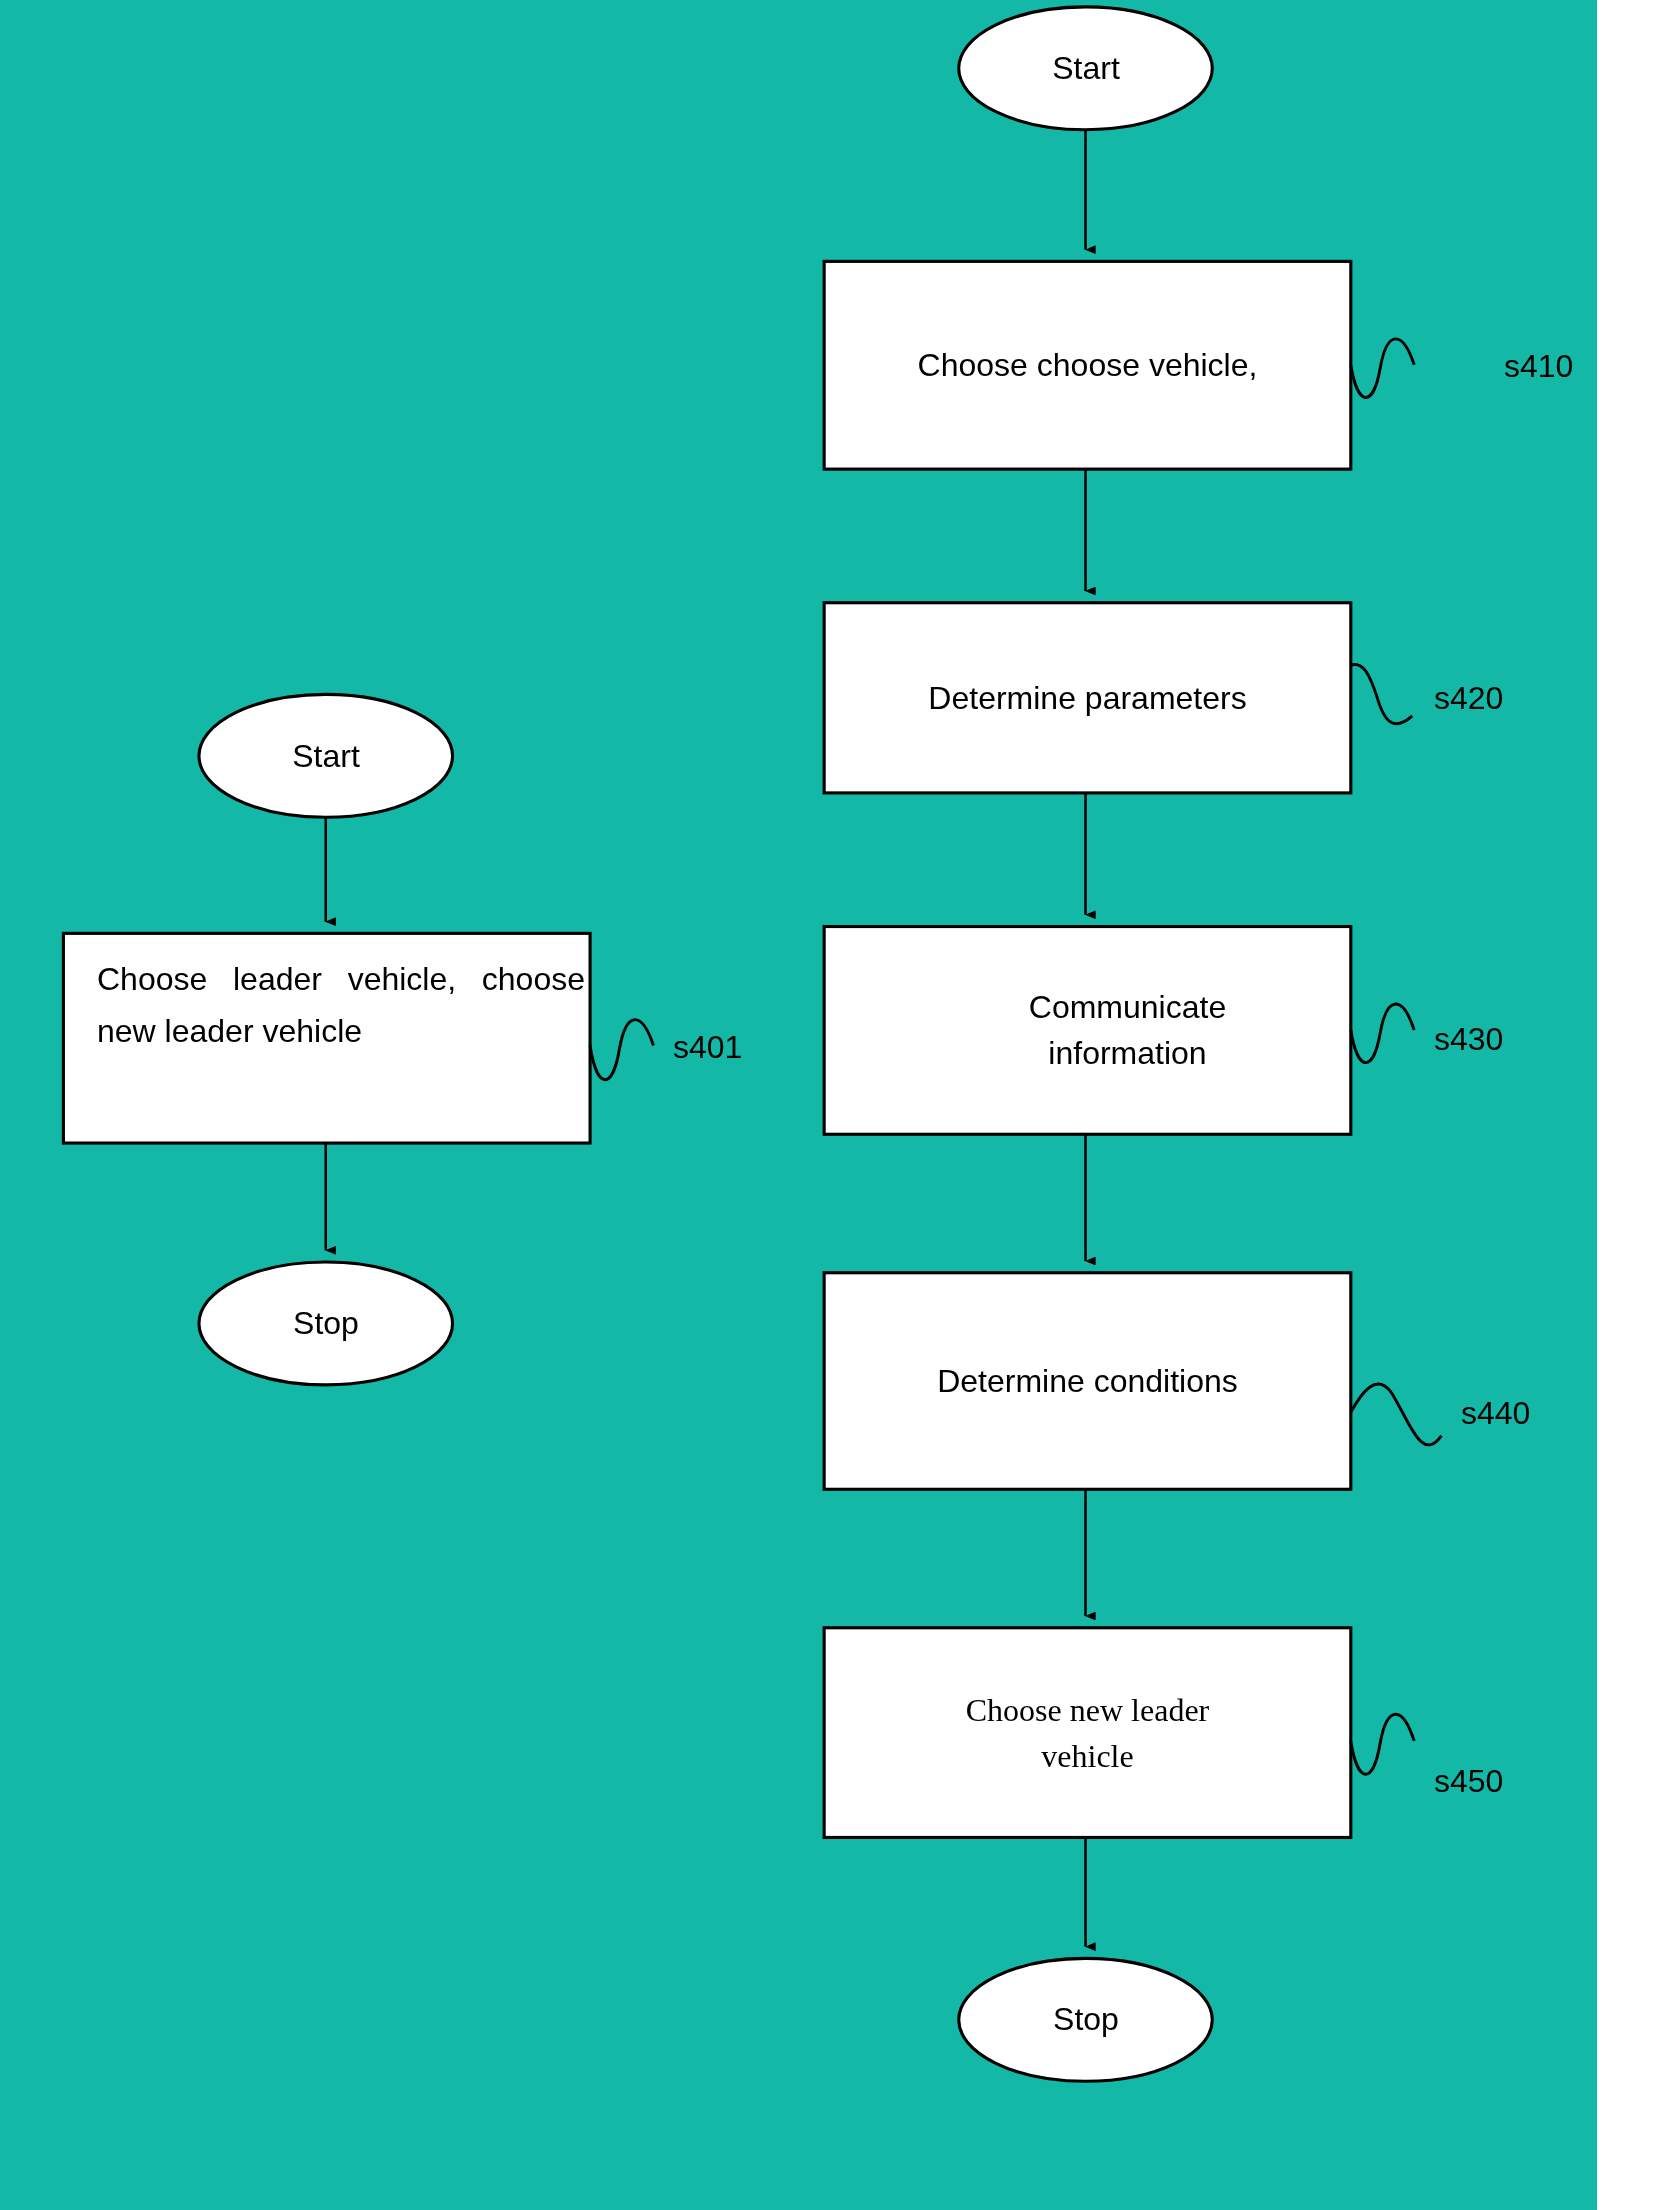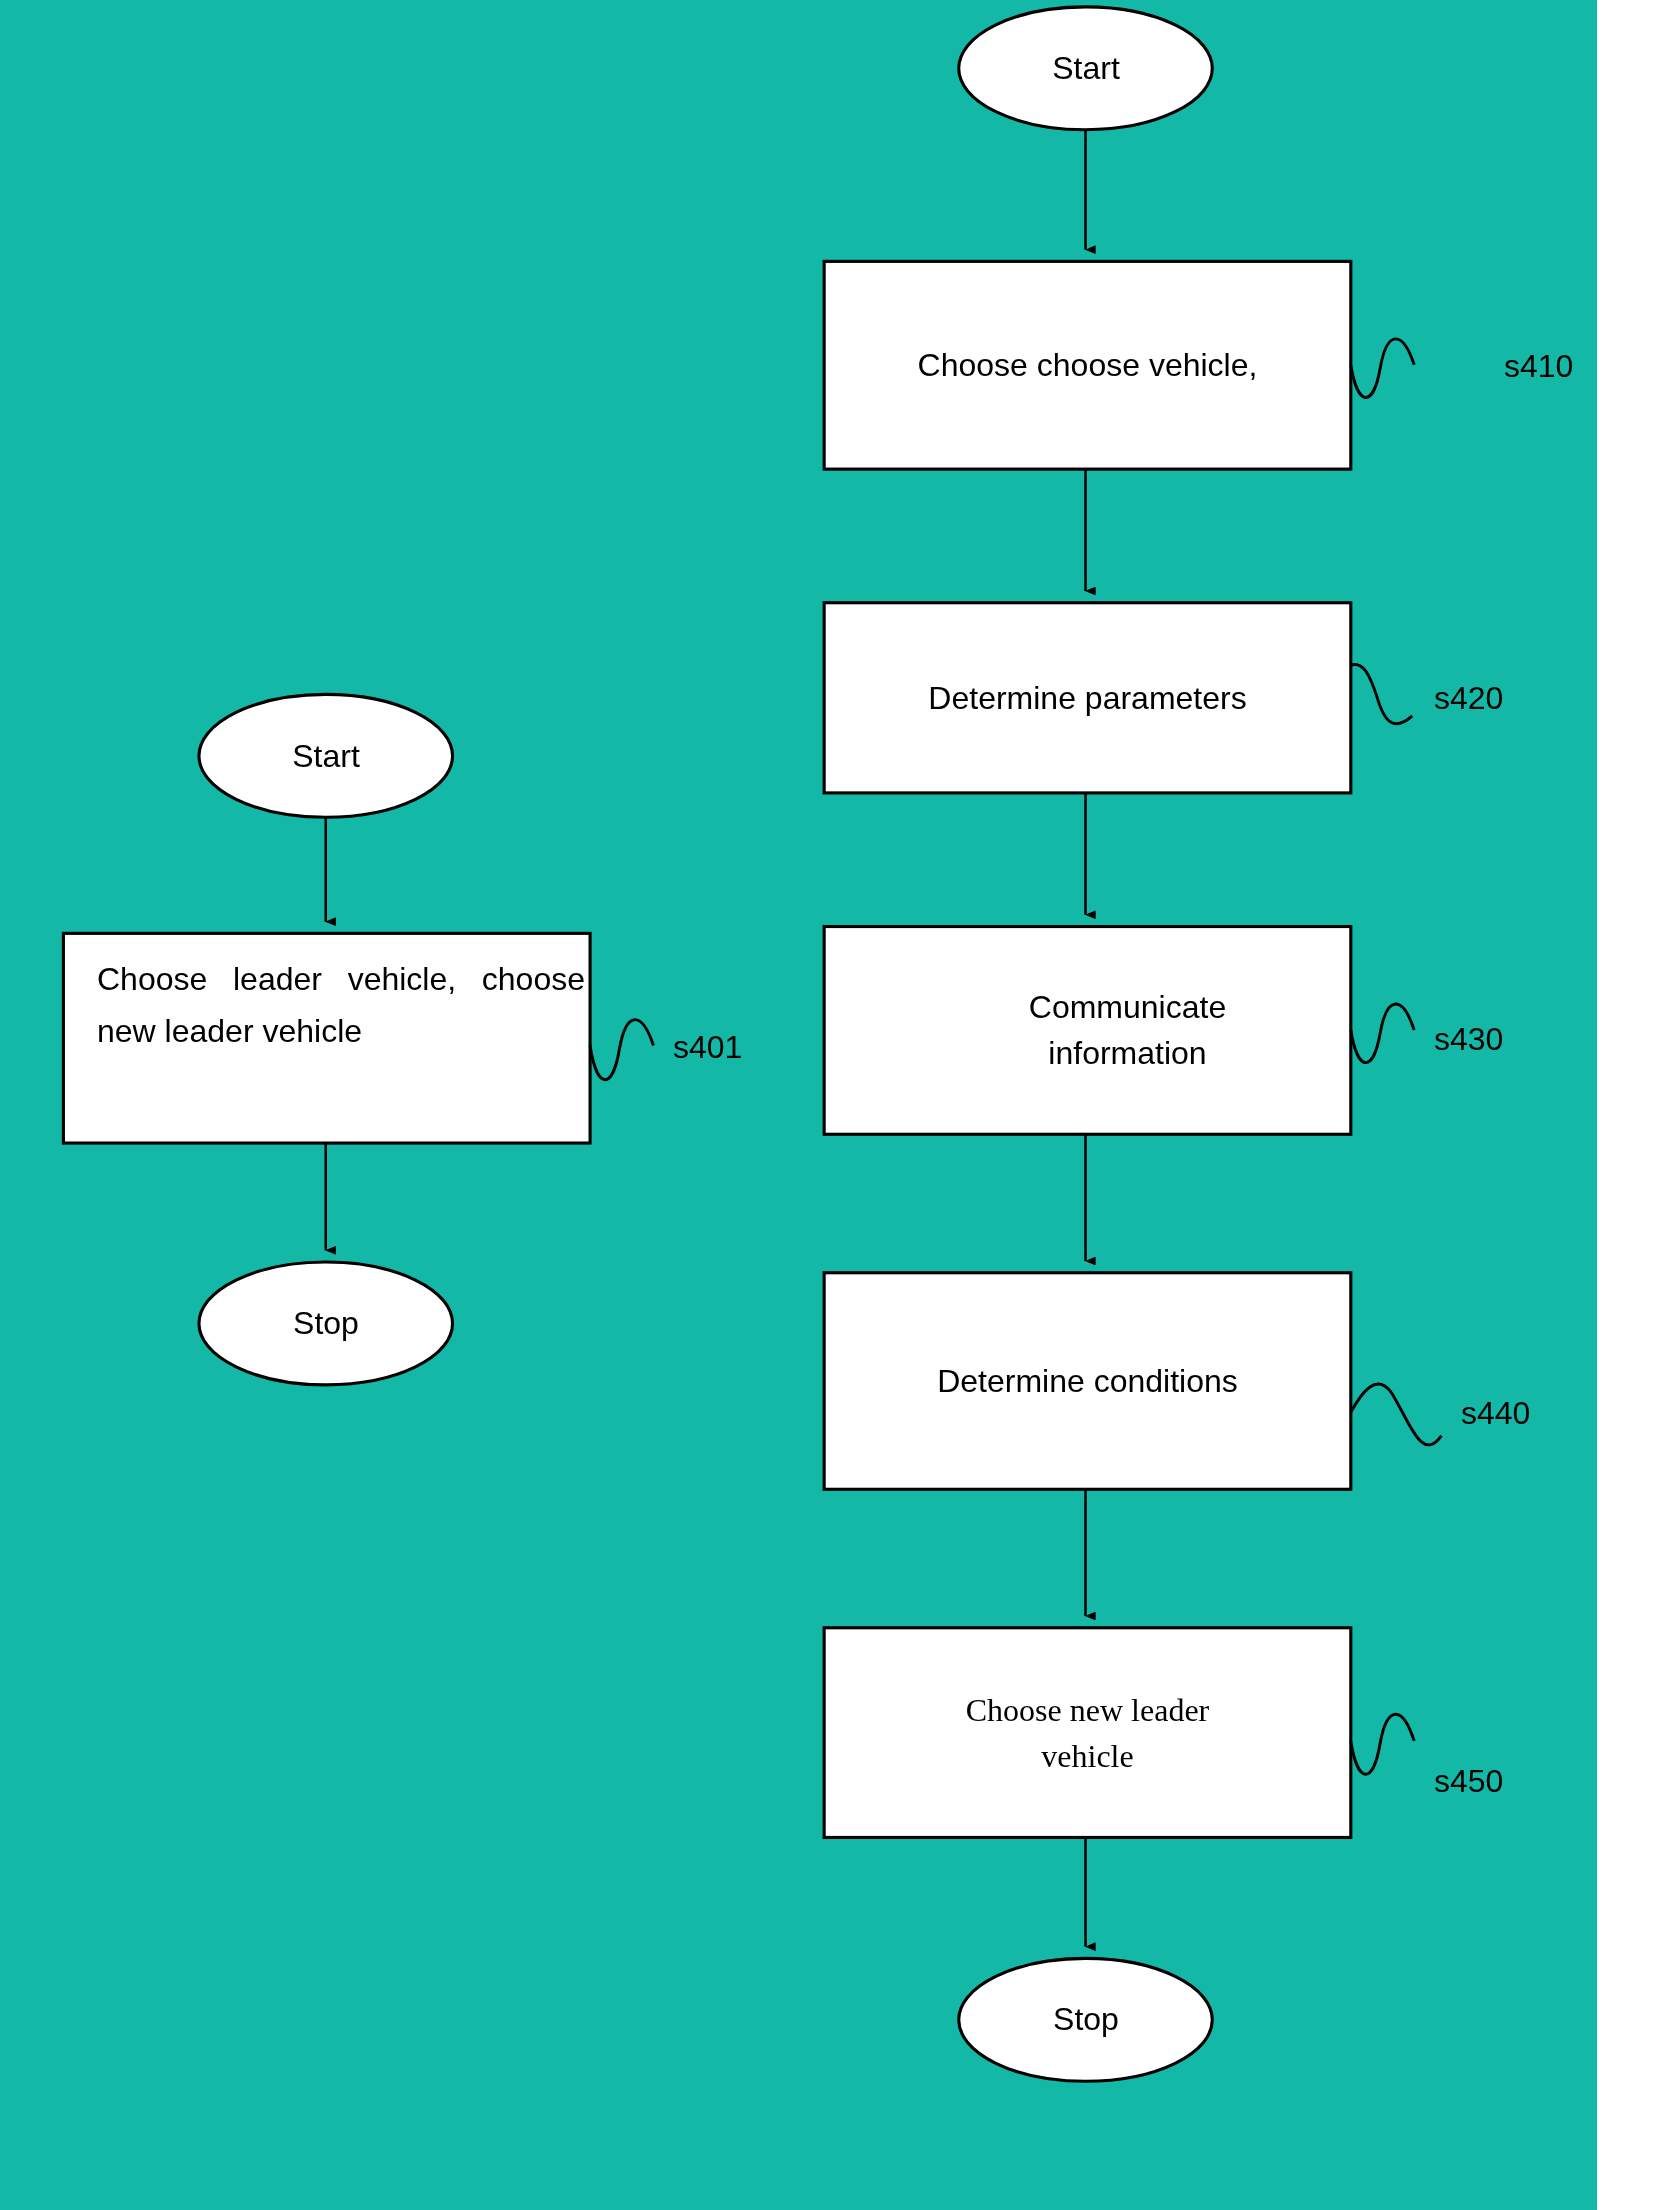--- a/index.html
+++ b/index.html
@@ -106,21 +106,21 @@
   </svg>
 
   <div class="node-label terminal" style="left:959px; top:39px; width:254px; height:59px;">Start</div>
 
   <div class="node-label" style="left:824px; top:261px; width:527px; height:208px;">Choose choose vehicle,</div>
   <div class="step-tag" style="left:1468px; top:348px;margin-left:36px;">s410</div>
 
   <div class="node-label" style="left:824px; top:603px; width:527px; height:190px;">Determine parameters</div>
   <div class="step-tag" style="left:1434px; top:680px;">s420</div>
 
-  <div class="node-label" style="left:824px; top:926px; width:527px; height:208px;padding-left:40px;">Communicate
+  <div class="node-label" style="left:864px; top:926px; width:527px; height:208px;">Communicate
 information</div>
   <div class="step-tag" style="left:1434px; top:1013px;margin-top:8px;">s430</div>
 
   <div class="node-label" style="left:824px; top:1273px; width:527px; height:217px;">Determine conditions</div>
   <div class="step-tag" style="left:1461px; top:1395px;">s440</div>
 
   <div class="node-label" style="left:824px; top:1628px; width:527px; height:210px;font-family:Liberation Serif, serif;">Choose new leader
 vehicle</div>
   <div class="step-tag" style="left:1434px; top:1724px;margin-top:39px;">s450</div>
 

